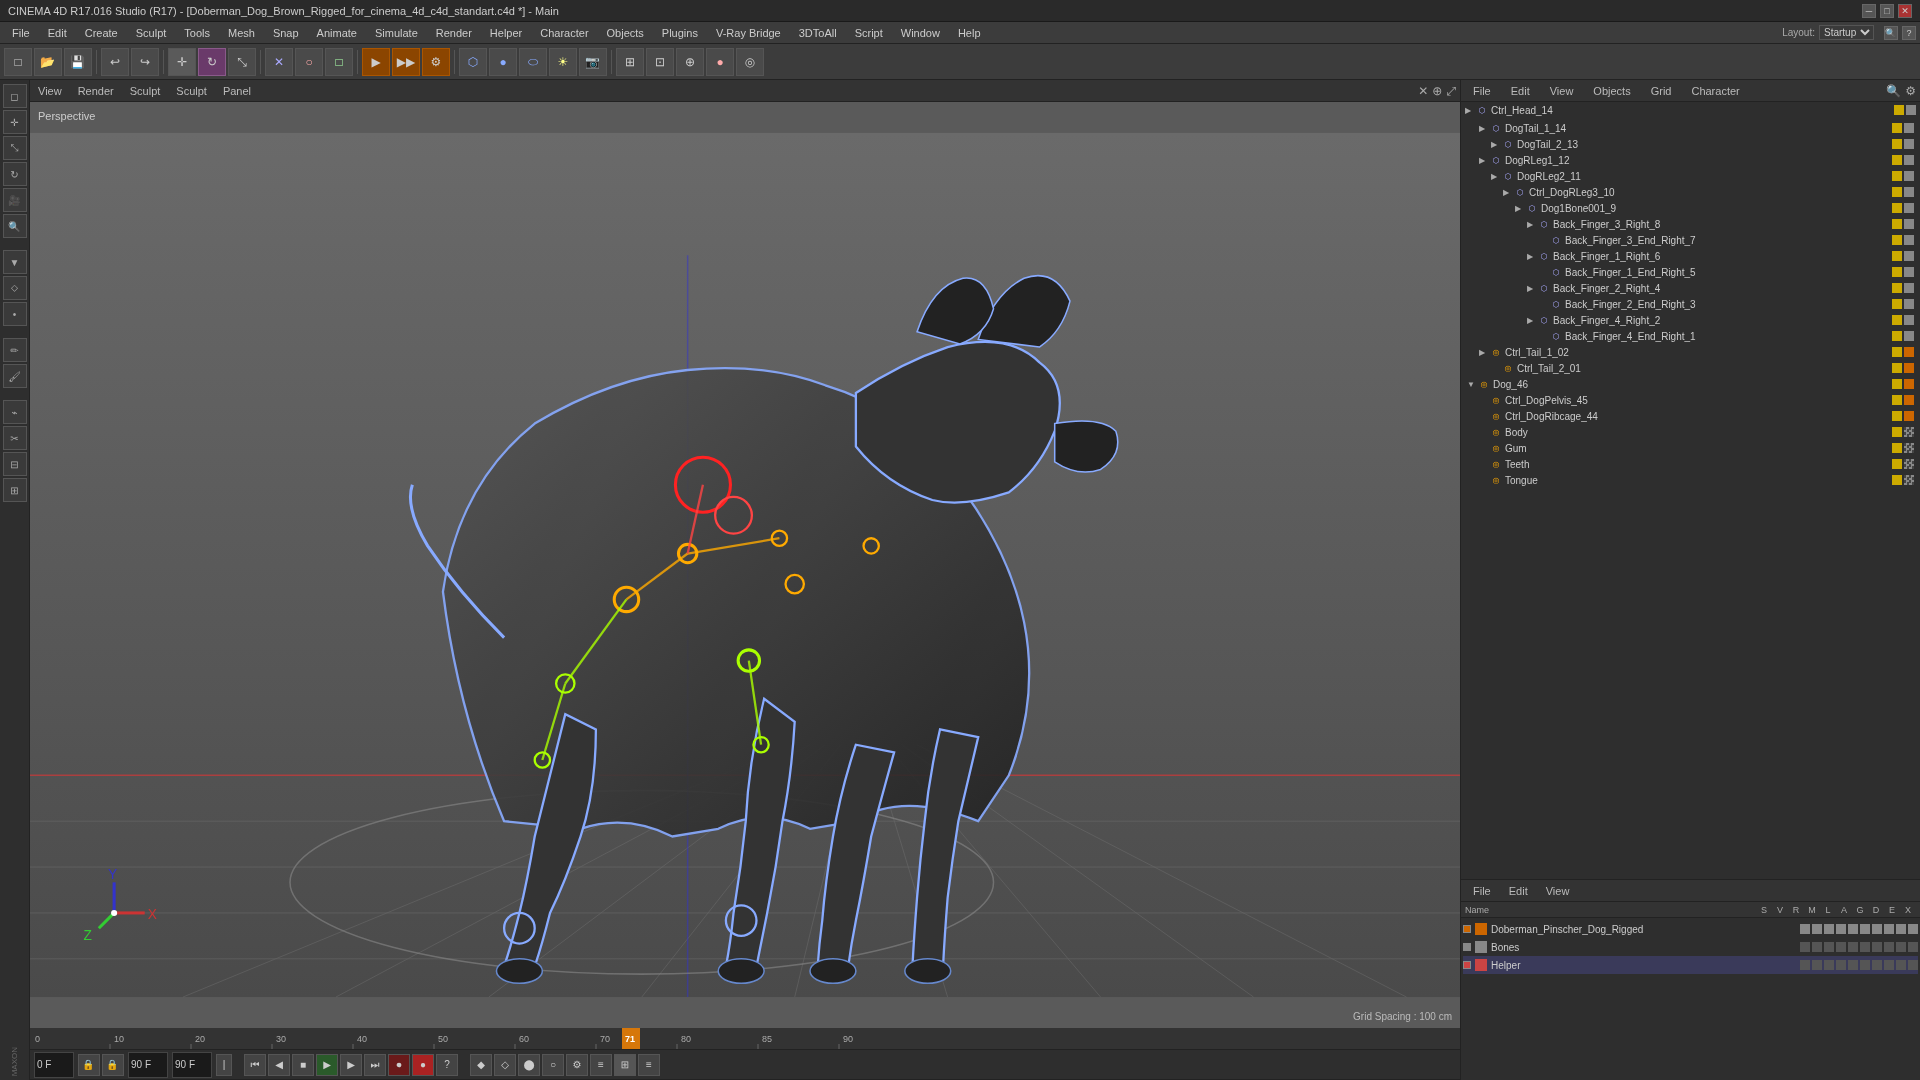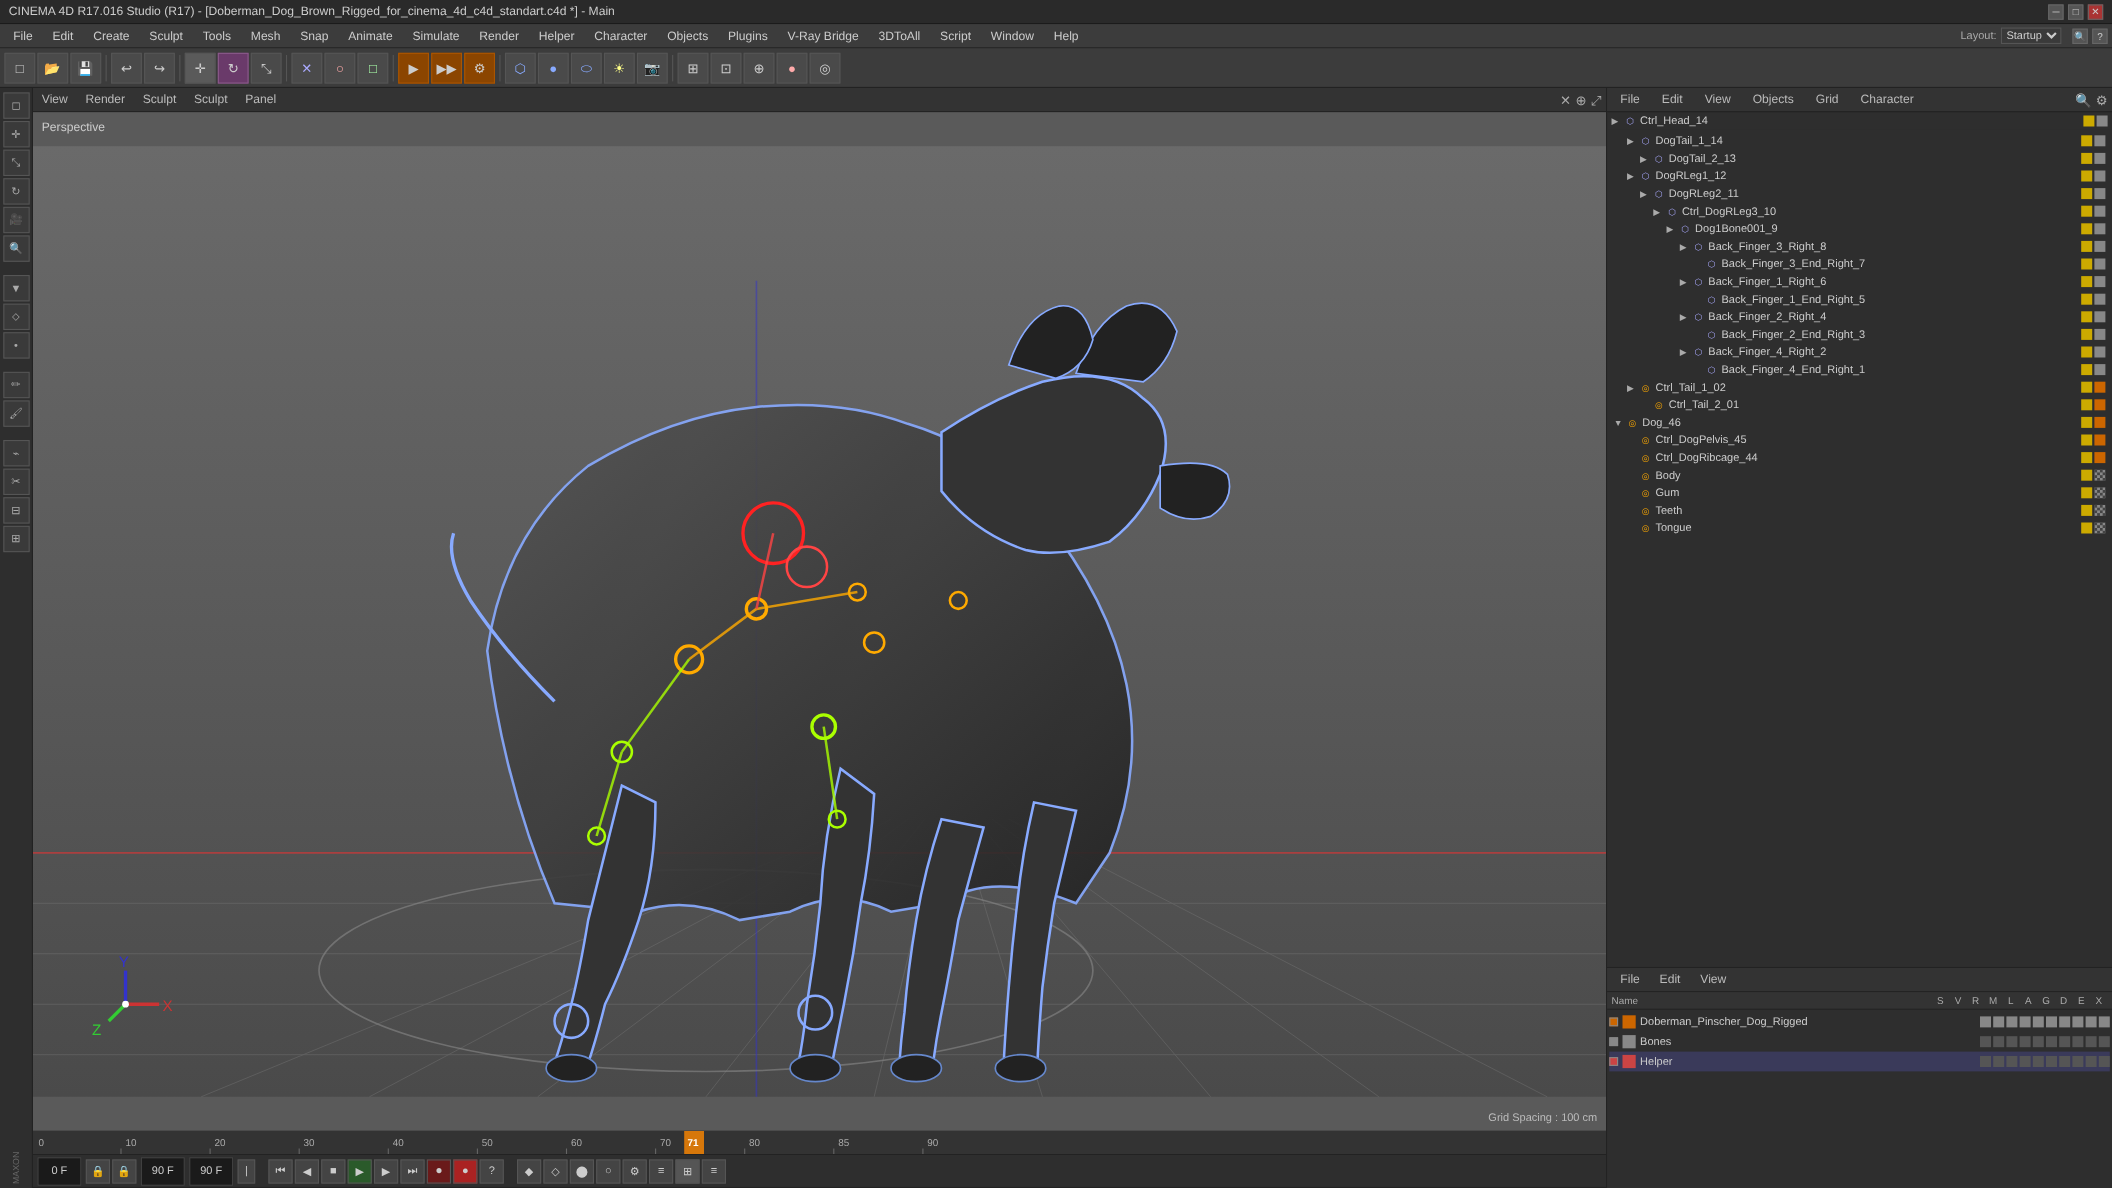--- a/index.html
+++ b/index.html
@@ -333,21 +333,20 @@
     }
 
     .timeline-input {
       width: 50px;
       height: 18px;
       background: #1a1a1a;
       border: 1px solid #444;
       color: #ccc;
       font-size: 10px;
       padding: 12px 2px;
-      text-align: center;
     }
     .timeline-btn {
       width: 22px;
       height: 22px;
       background: #444;
       border: 1px solid #555;
       display: flex;
       align-items: center;
       justify-content: center;
       cursor: pointer;

